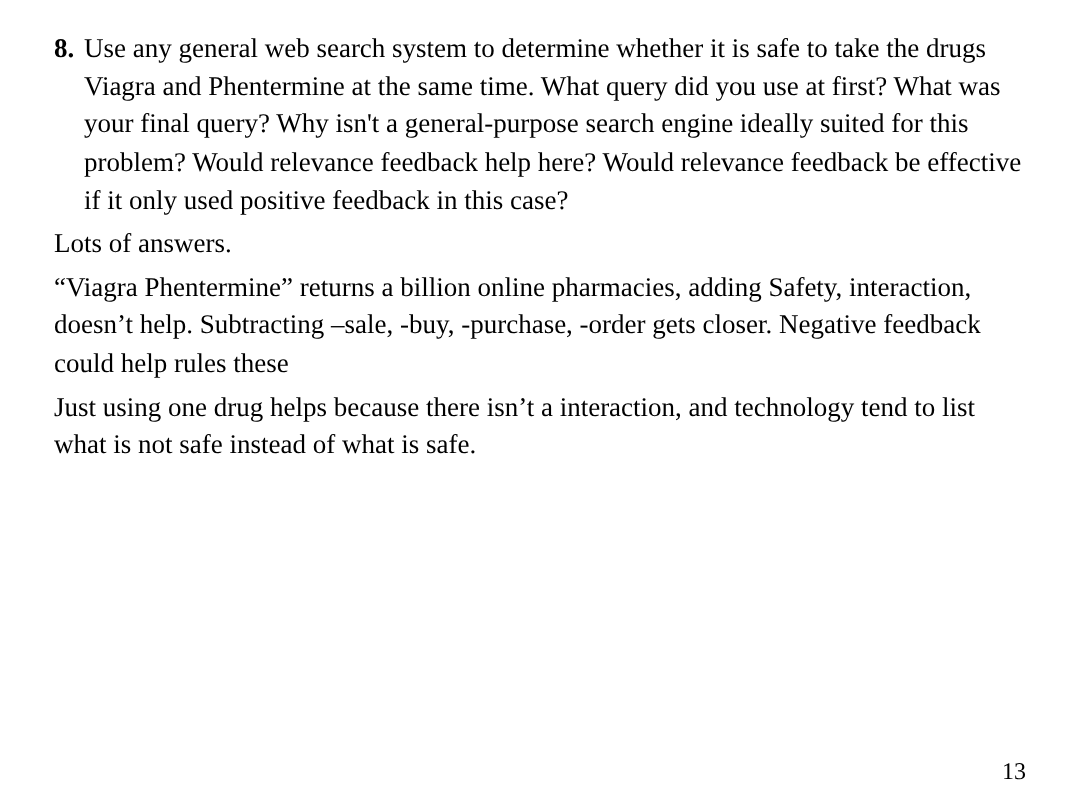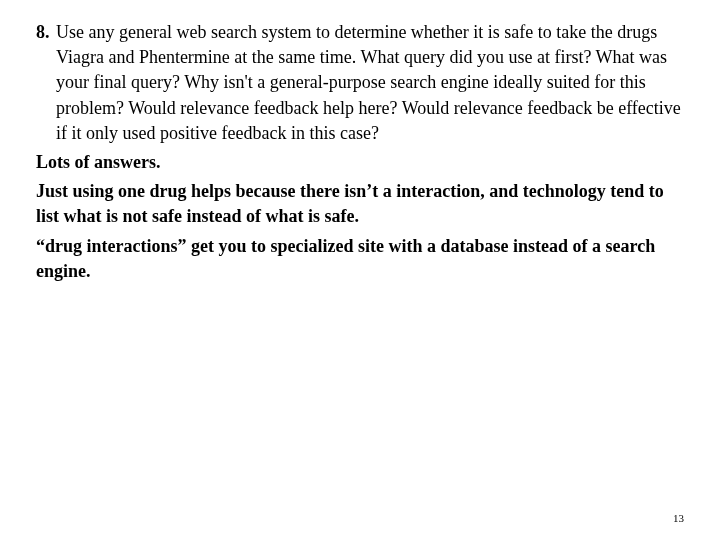--- a/index.html
+++ b/index.html
@@ -31,51 +31,50 @@
     }
     .item-8-number {
       min-width: 20px;
       font-weight: bold;
     }
     .item-8-text {
       flex: 1;
     }
     .paragraph {
       margin-bottom: 4px;
-      font-weight: bold;
     }
     .page-number {
       position: absolute;
       bottom: 16px;
       right: 36px;
-      font-size: 11px;
+      font-size: 16px;
       margin-top: 16px;
     }
   </style>
 </head>
 <body>
 
 <div class="page">
   <div class="content">
 
     <div class="item-8">
       <span class="item-8-number">8.</span>
       <span class="item-8-text">Use any general web search system to determine whether it is safe to take the drugs Viagra and Phentermine at the same time.  What query did you use at first? What was your final query? Why isn't a general-purpose search engine ideally suited for this problem?  Would relevance feedback help here?  Would relevance feedback be effective if it only used positive feedback in this case?</span>
     </div>
 
     <div class="paragraph">
       <span>Lots of answers.</span>
     </div>
 
+    <div class="paragraph">
+      <span>“Viagra Phentermine” returns a billion online pharmacies, adding Safety, interaction, doesn’t help.  Subtracting –sale, -buy, -purchase, -order gets closer.  Negative feedback could help rules these</span>
+    </div>
 
     <div class="paragraph">
       <span>Just using one drug helps because there isn’t a interaction, and technology tend to list what is not safe instead of what is safe.</span>
     </div>
 
-    <div class="paragraph">
-      <span>“drug interactions” get you to specialized site with a database instead of a search engine.</span>
-    </div>
 
 
   </div>
 
   <div class="page-number">13</div>
 </div>
 
 </body></html>

